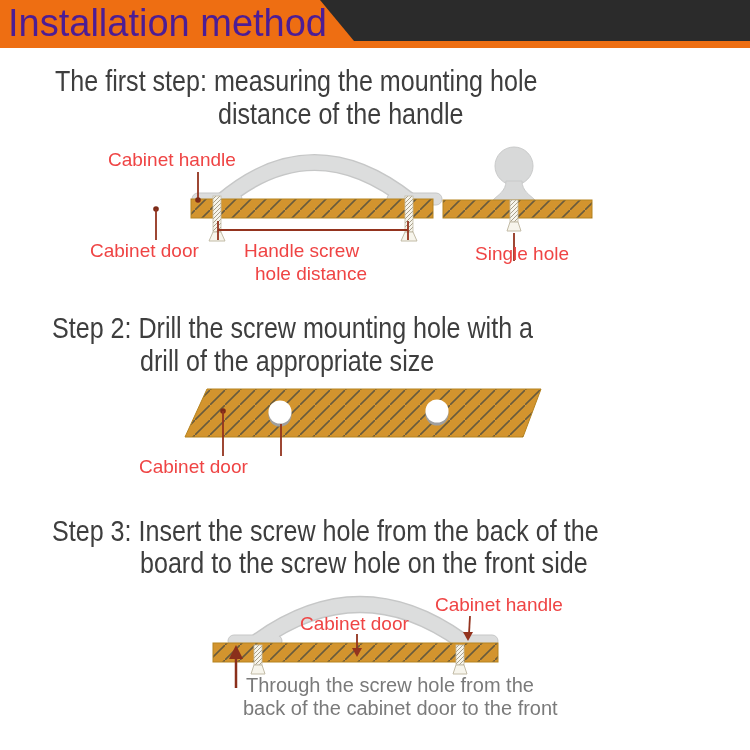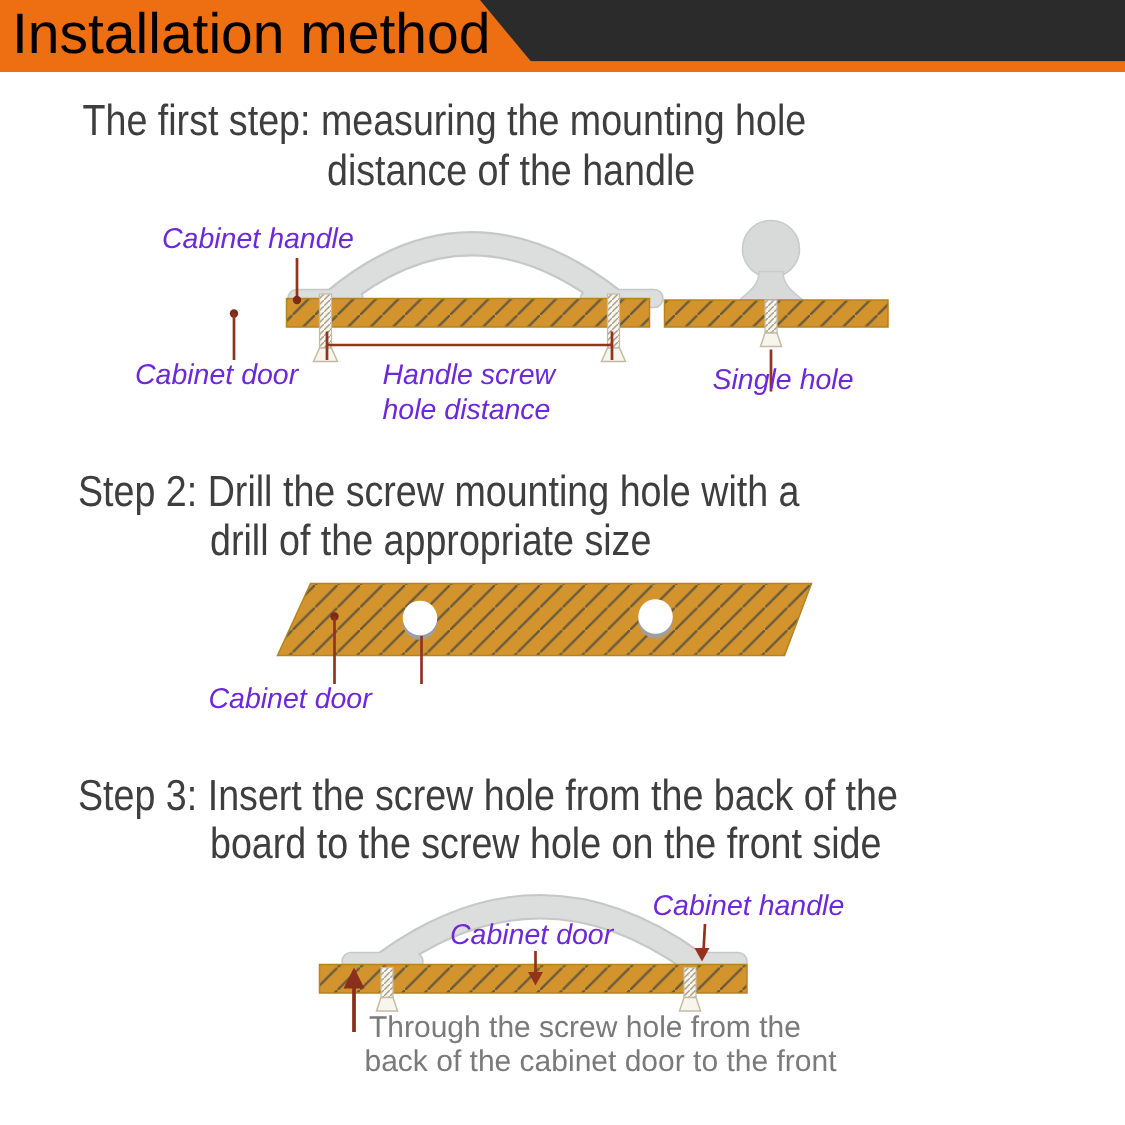--- a/index.html
+++ b/index.html
@@ -4,28 +4,28 @@
 <style>
   html,body{margin:0;padding:0;background:#fff;}
   #page{position:relative;width:750px;height:750px;background:#ffffff;overflow:hidden;
         font-family:"Liberation Sans",sans-serif;}
 
   
   .banner{position:absolute;left:0;top:0;width:750px;height:48px;background:#ee6e12;}
   .banner-corner{position:absolute;left:320px;top:0;width:430px;height:41px;background:#2b2b2b;
                  clip-path:polygon(0 0,100% 0,100% 100%,34px 100%);}
   .banner-title{position:absolute;left:8px;top:0;height:48px;line-height:46px;
-                font-size:38px;color:#000000;white-space:nowrap;}
+                font-size:38px;color:#4c1d95;white-space:nowrap;}
 
   
   .h-line{position:absolute;font-size:29px;color:#3e3e3e;white-space:nowrap;
           transform:scaleX(0.865);transform-origin:left top;line-height:1;}
 
   
-  .lbl{position:absolute;font-size:19px;color:#6d28d9;white-space:nowrap;line-height:22px;font-style:italic;}
+  .lbl{position:absolute;font-size:19px;color:#ef4444;white-space:nowrap;line-height:22px;}
   .cap{position:absolute;font-size:20px;color:#7a7a7a;white-space:nowrap;line-height:23px;}
 
   svg{position:absolute;left:0;display:block;}
   #svg1{top:140px;} #svg2{top:380px;} #svg3{top:585px;}
 </style>
 </head>
 <body>
 
 <div id="page">
 
@@ -88,21 +88,21 @@
     <rect x="443" y="200" width="149" height="18" fill="url(#wood1)" stroke="#b5831f"></rect>
     <g>
       <rect x="510" y="200" width="8" height="22" fill="url(#screw1)" stroke="#c2bba6" stroke-width="0.8"></rect>
       <polygon points="510,222 518,222 521,231 507,231" fill="#f7f5ec" stroke="#c2bba6"></polygon>
     </g>
     <line x1="514" y1="233" x2="514" y2="261" stroke="#93331e" stroke-width="1.8"></line>
   </svg>
 
   <div class="lbl" style="left:108px;top:149px;">Cabinet handle</div>
   <div class="lbl" style="left:90px;top:240px;">Cabinet door</div>
-  <div class="lbl" style="left:255px;top:240px;">Handle screw</div>
+  <div class="lbl" style="left:244px;top:240px;">Handle screw</div>
   <div class="lbl" style="left:255px;top:263px;text-align:right;">hole distance</div>
   <div class="lbl" style="left:475px;top:243px;">Single hole</div>
 
   <div class="h-line" style="left:52px;top:314px;">Step 2: Drill the screw mounting hole with a</div>
   <div class="h-line" style="left:140px;top:347px;">drill of the appropriate size</div>
 
   <svg id="svg2" width="750" height="110" viewBox="0 380 750 110">
     <defs>
       <pattern id="wood2" width="15" height="15" patternUnits="userSpaceOnUse">
         <rect width="15" height="15" fill="#d3942e"></rect>

